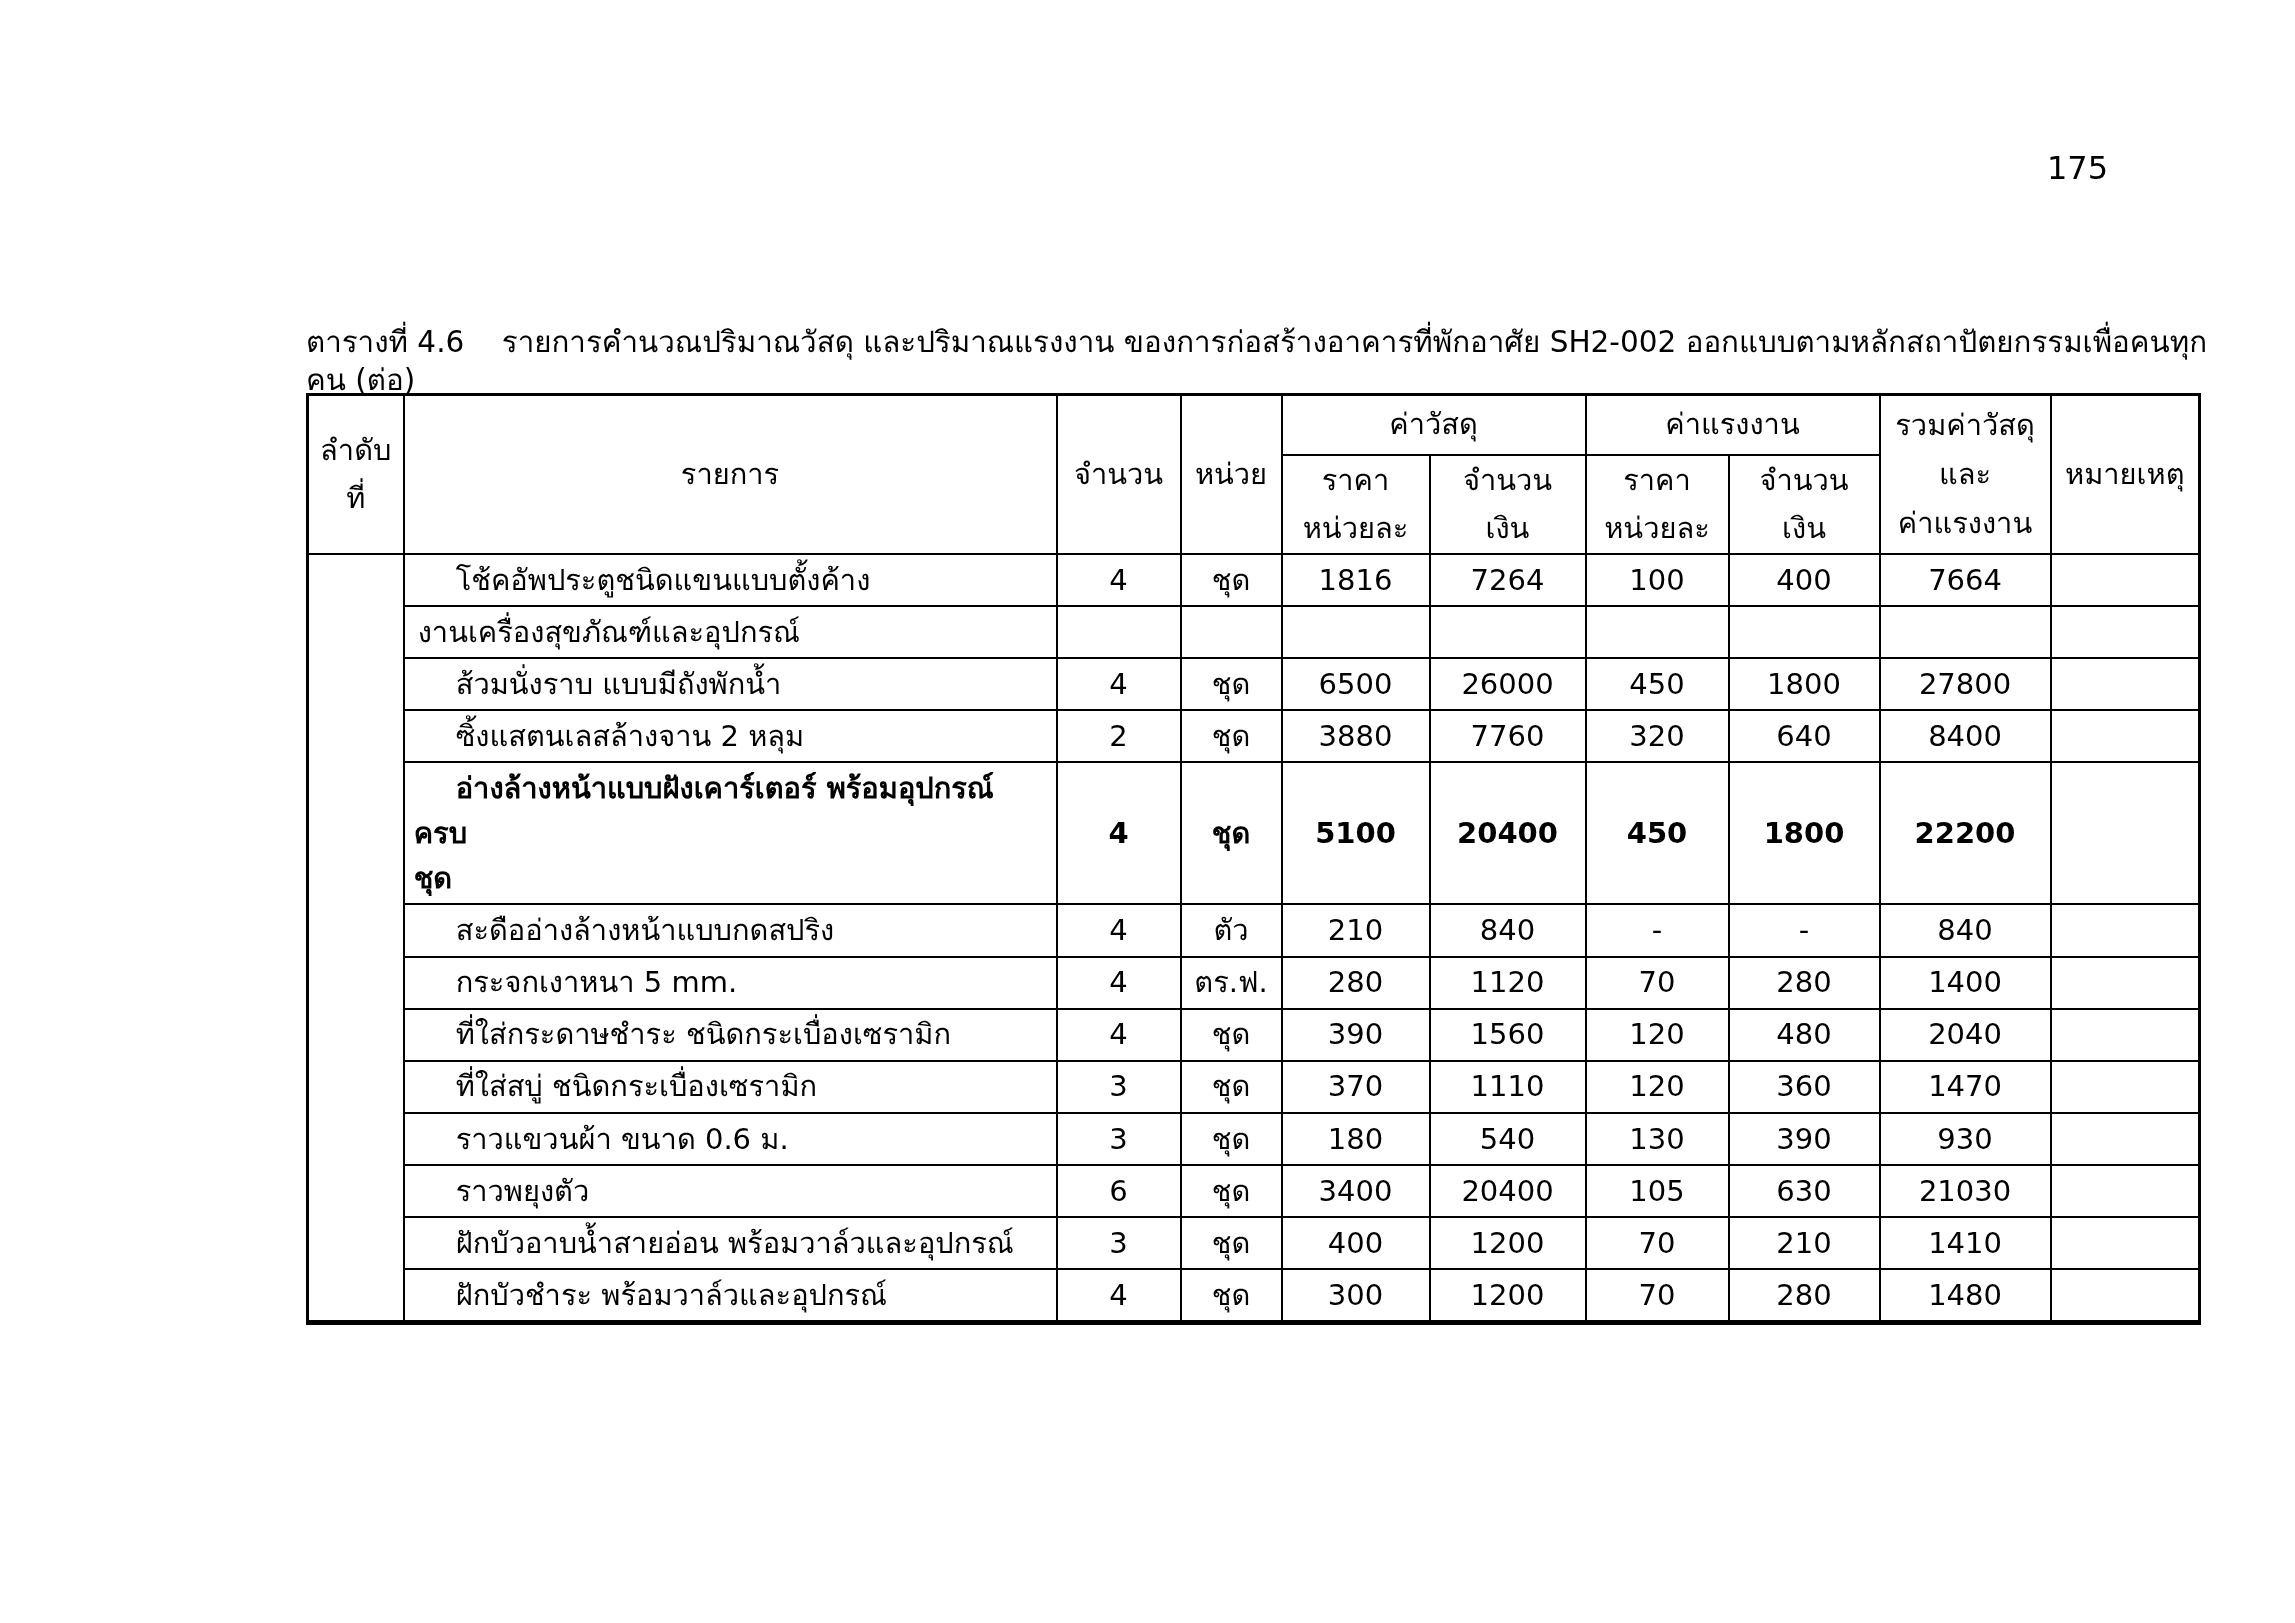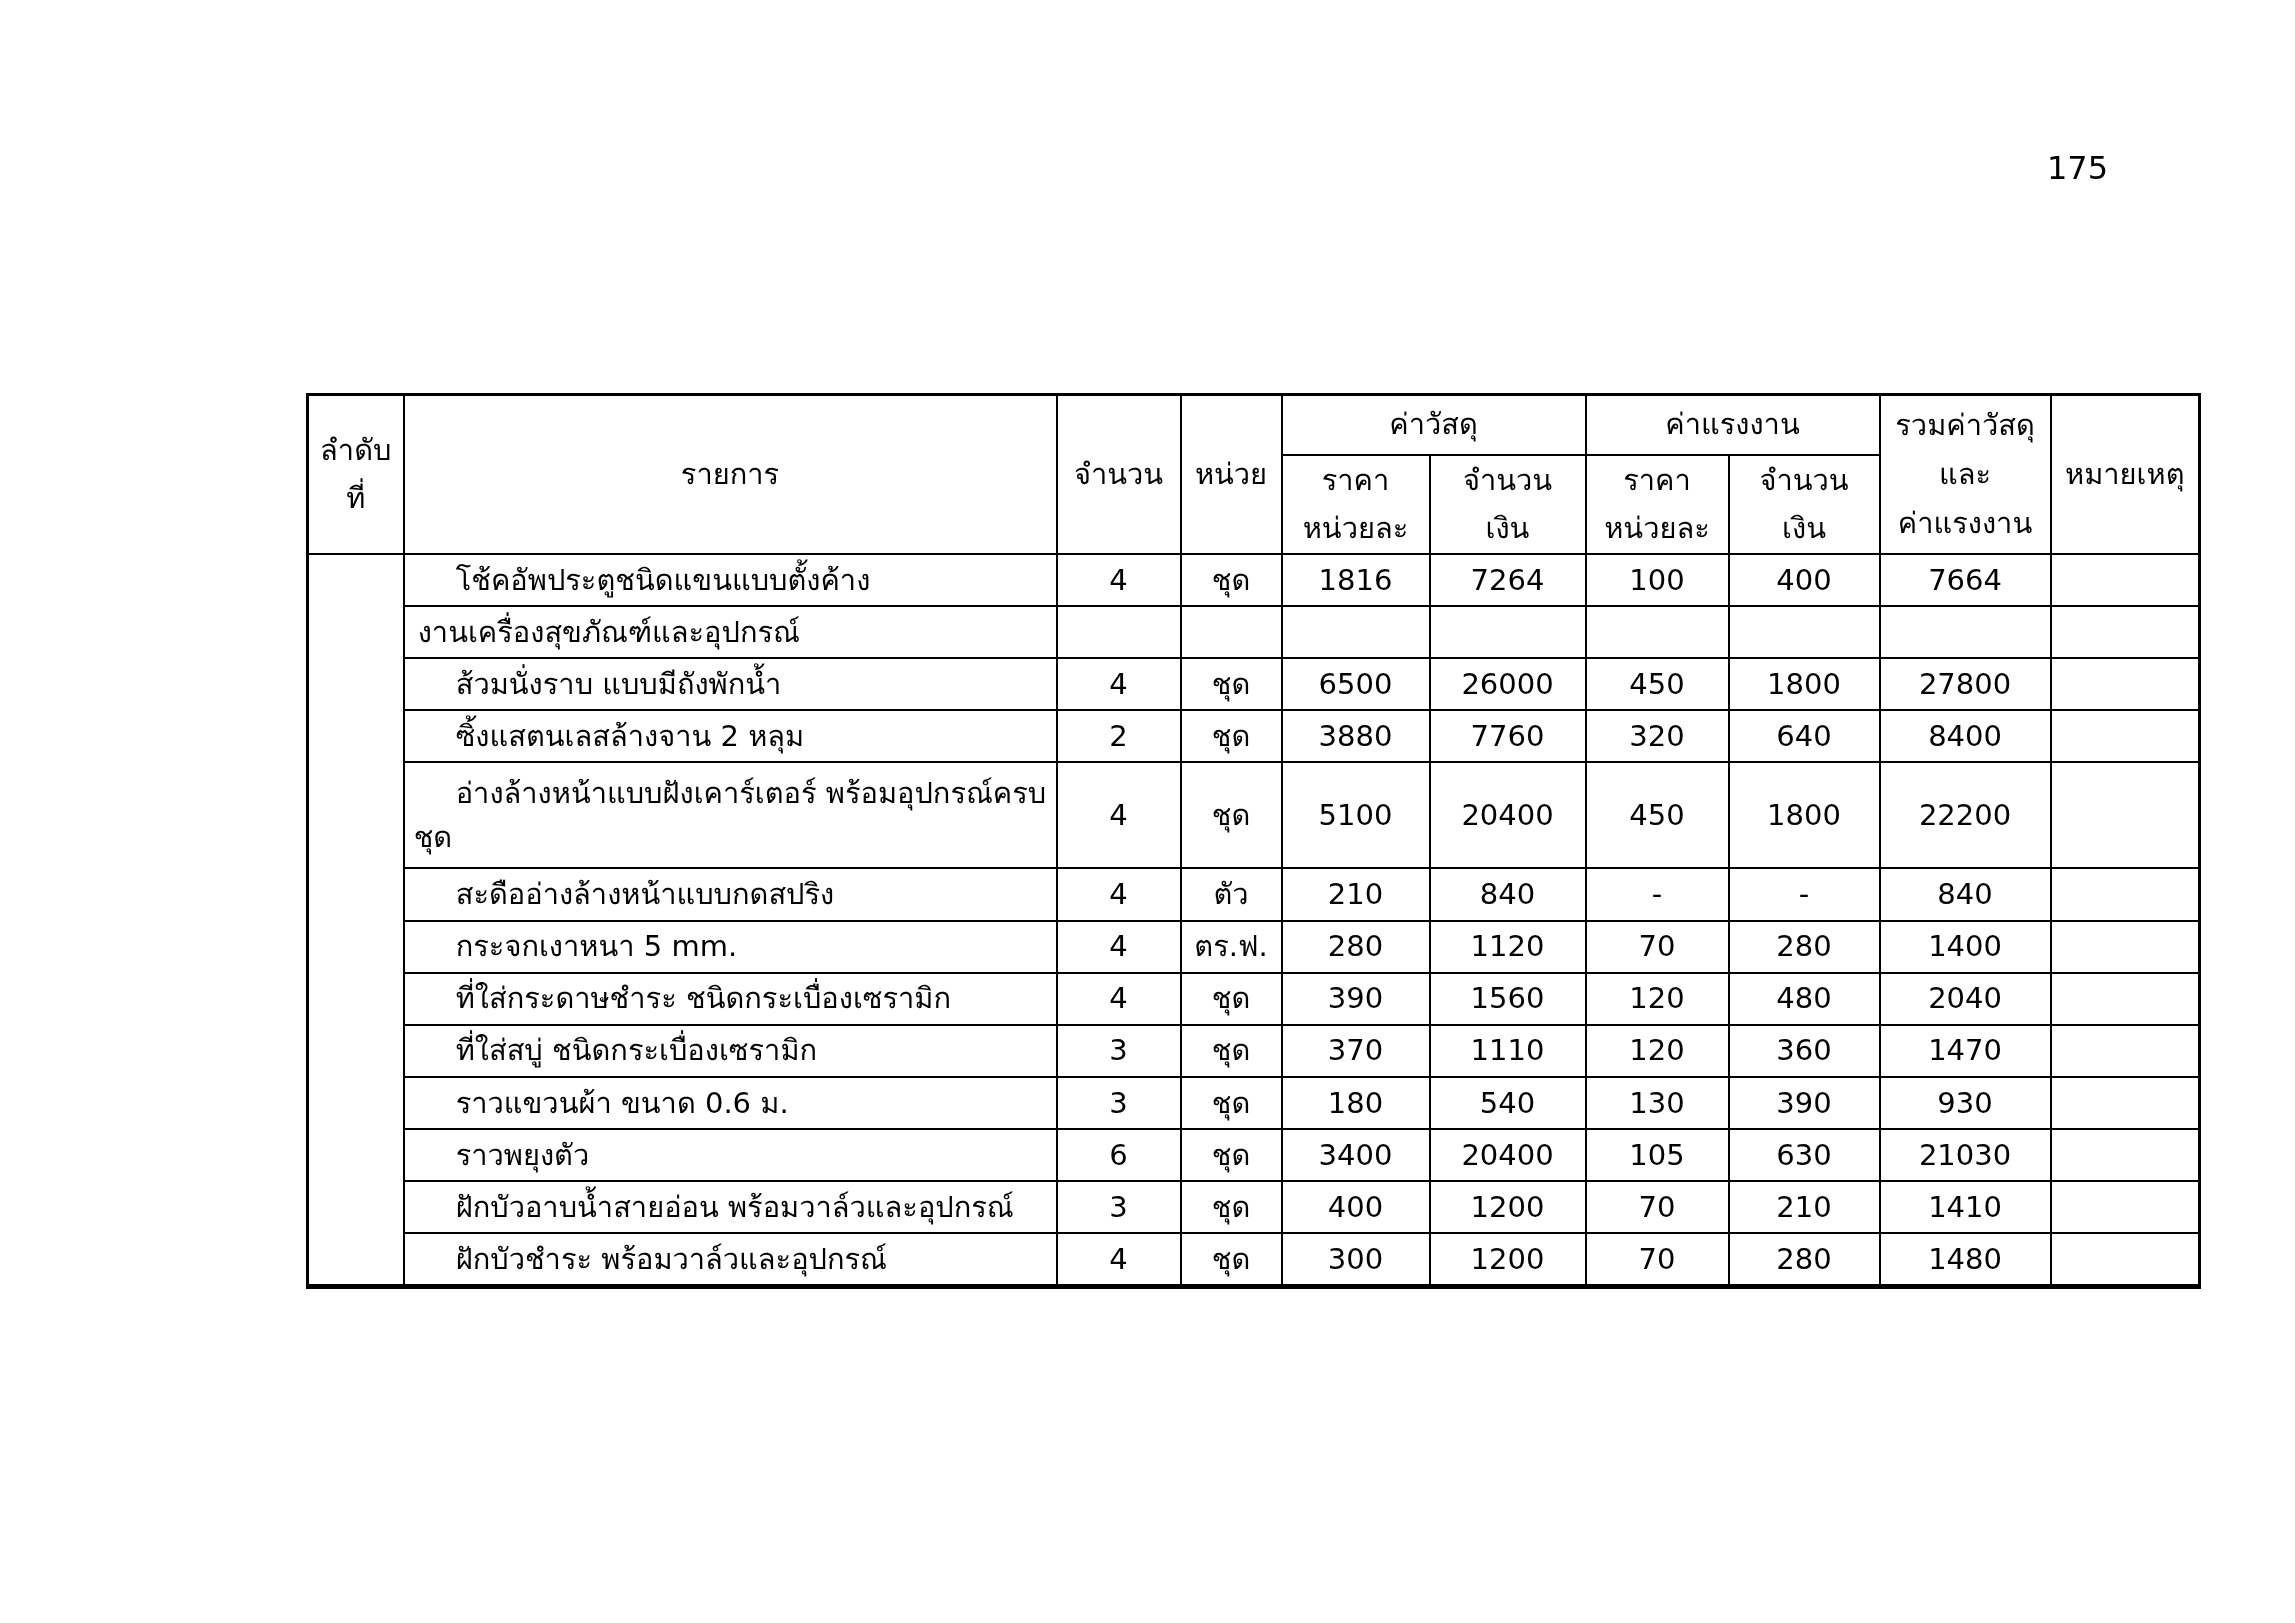--- a/index.html
+++ b/index.html
@@ -48,39 +48,40 @@
   }
   .cost-table th {
     font-weight: normal;
     text-align: center;
     white-space: pre-line;
     line-height: 1.68;
   }
   tr.hr1 { height: 60px; }
   tr.hr2 { height: 99px; }
   tr.r   { height: 49px; }
-  tr.r-tall { height: 106px; }
+  tr.r-tall { height: 106px; font-weight: bold; }
   td.c-item {
     text-align: left;
     padding: 2.6px 9.2px;
     text-indent: 42px;
     white-space: pre-line;
     line-height: 1.55;
   }
   td.c-item.section { text-indent: 5.2px; padding-left: 8px; }
   td.c-qty, td.c-unit, td.c-num { text-align: center; line-height: 1.2; }
   td.c-seq, td.c-remark { background: #ffffff; }
 </style>
 </head>
 <body>
 
 <div class="page">
 
   <span class="page-number">175</span>
 
+  <div class="doc-title">ตารางที่ 4.6    รายการคำนวณปริมาณวัสดุ และปริมาณแรงงาน ของการก่อสร้างอาคารที่พักอาศัย SH2-002 ออกแบบตามหลักสถาปัตยกรรมเพื่อคนทุกคน (ต่อ)</div>
 
   <table class="cost-table">
     <colgroup>
       <col style="width:96px">
       <col style="width:653px">
       <col style="width:124px">
       <col style="width:101px">
       <col style="width:148px">
       <col style="width:156px">
       <col style="width:143px">

